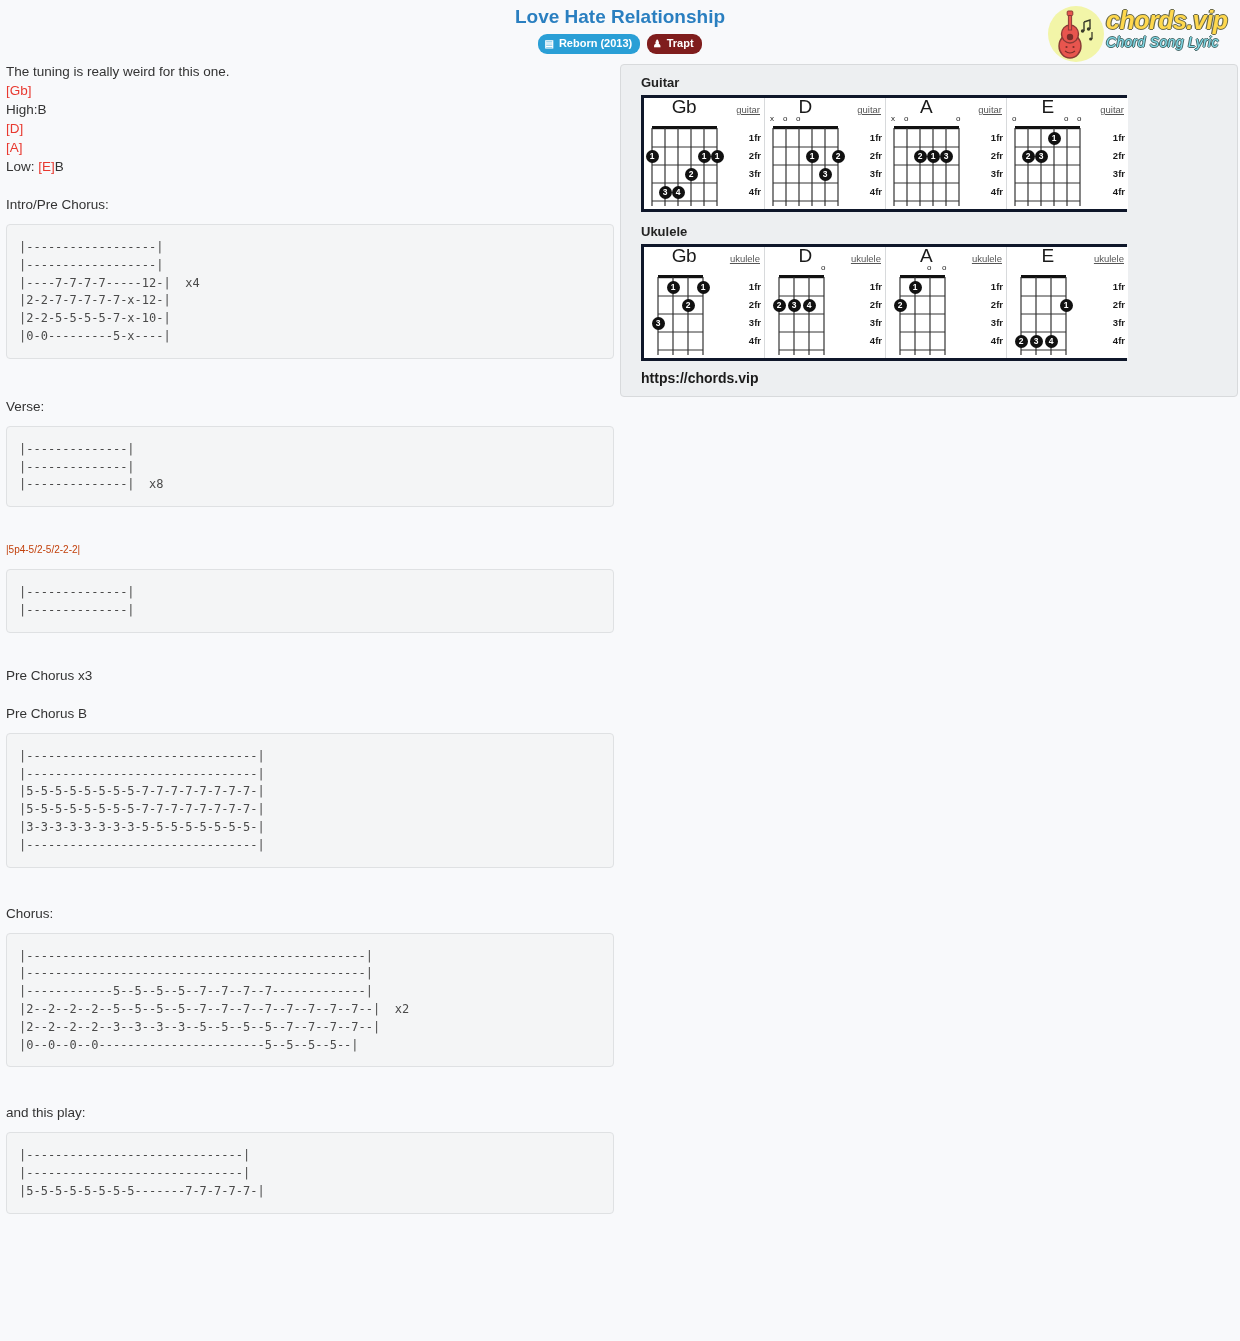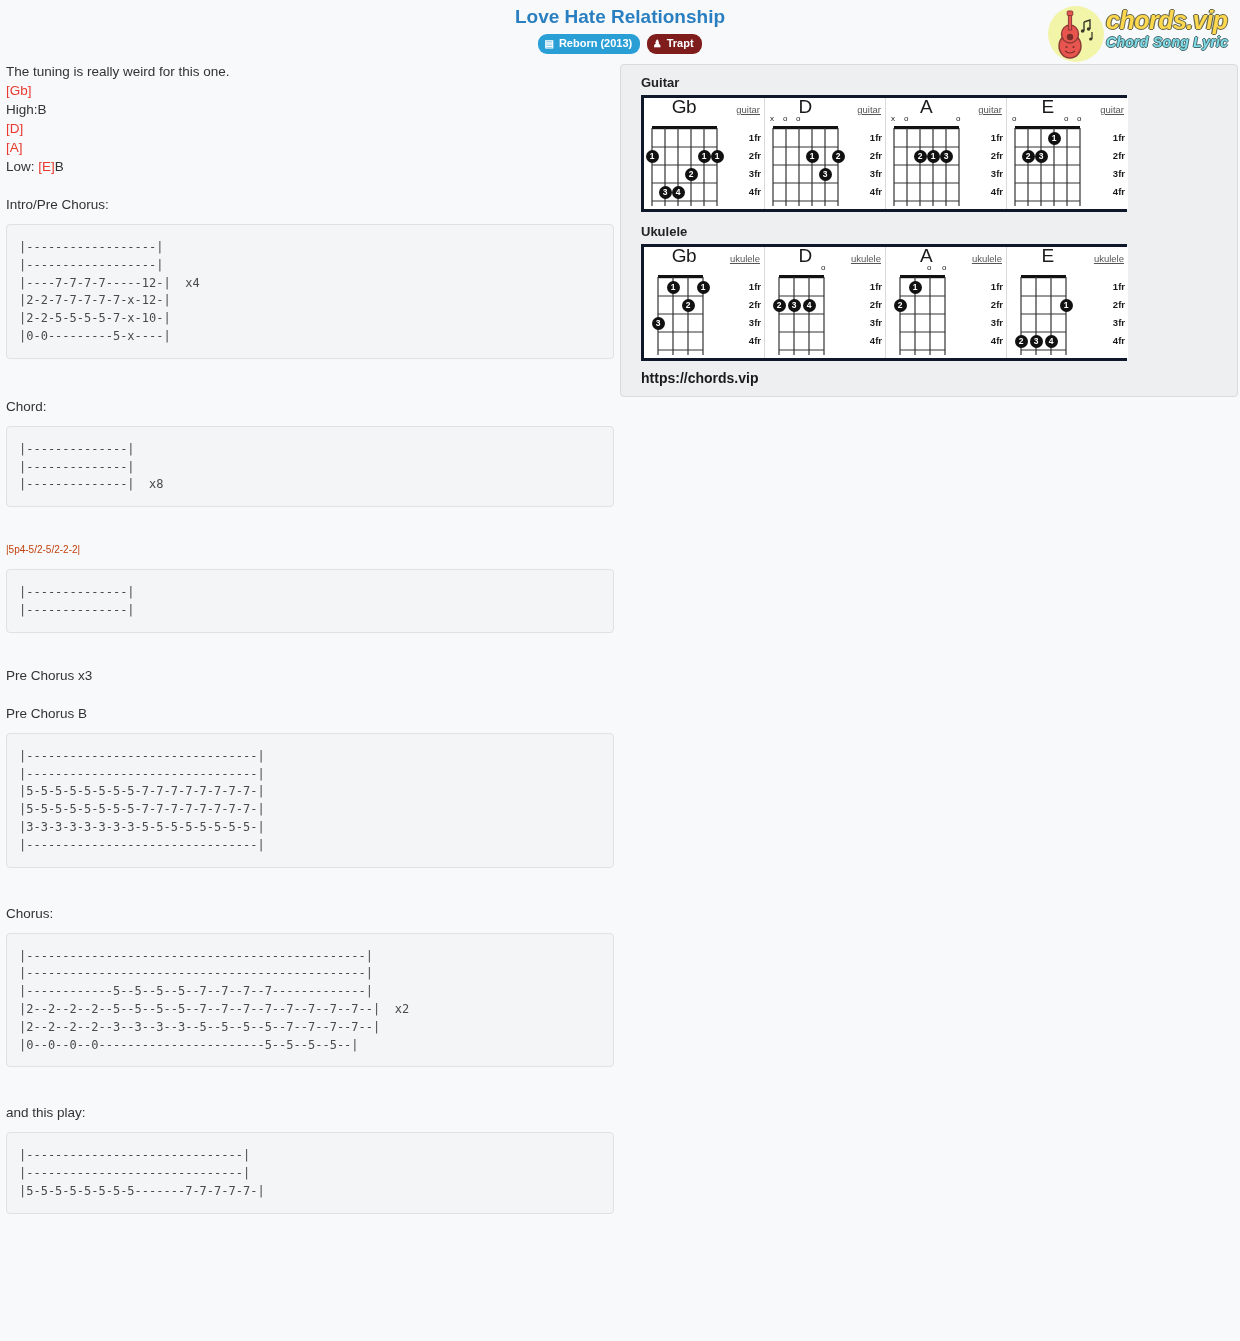--- a/index.html
+++ b/index.html
@@ -62,21 +62,21 @@
     font-size: 25px;
     font-weight: bold;
     font-style: italic;
     color: #ffd84d;
     letter-spacing: -0.5px;
     line-height: 27px;
     text-shadow: -1.2px 0 #6b6b4a, 0 1.2px #6b6b4a, 1.2px 0 #6b6b4a, 0 -1.2px #6b6b4a;
   }
   .logo-sub {
     font-size: 14px;
-    font-weight: bold;
+    font-weight: normal;
     font-style: italic;
     color: #7fdcea;
     line-height: 17px;
     letter-spacing: 0.3px;
     text-shadow: -1px 0 #4a6b6b, 0 1px #4a6b6b, 1px 0 #4a6b6b, 0 -1px #4a6b6b;
   }
 
   
   .content {
     position: absolute;
@@ -256,21 +256,21 @@
     <div class="sec-label">Intro/Pre Chorus:</div>
     <div class="tabbox">
         <pre>|------------------|
 |------------------|
 |----7-7-7-7-----12-|  x4
 |2-2-7-7-7-7-7-x-12-|
 |2-2-5-5-5-5-7-x-10-|
 |0-0---------5-x----|</pre>
       </div>
 
-    <div class="sec-label" style="margin-top:38px">Chord:</div>
+    <div class="sec-label" style="margin-top:38px">Verse:</div>
     <div class="tabbox">
         <pre>|--------------|
 |--------------|
 |--------------|  x8</pre>
       </div>
 
     <div class="sec-label plainmono" style="margin-top:33px">|5p4-5/2-5/2-2-2|</div>
     <div class="tabbox">
         <pre>|--------------|
 |--------------|</pre>

